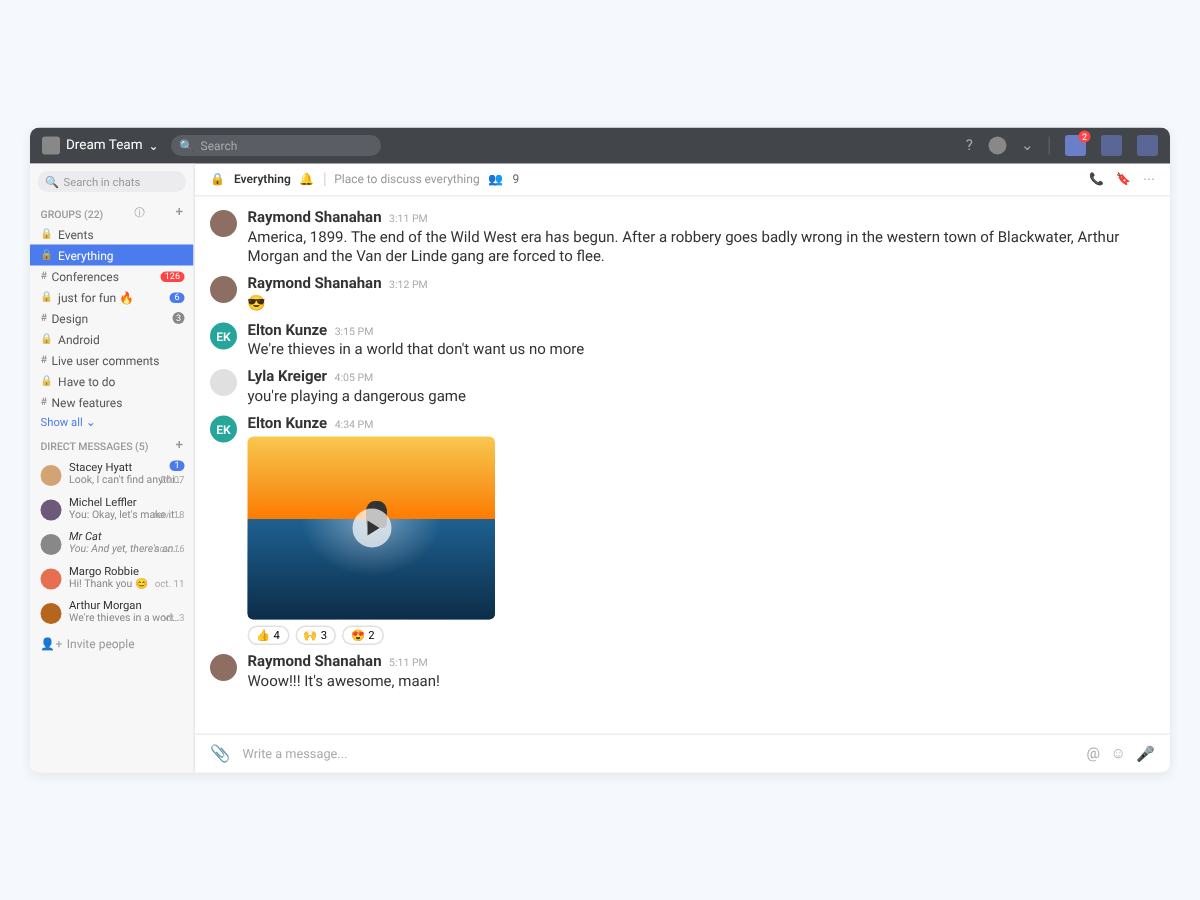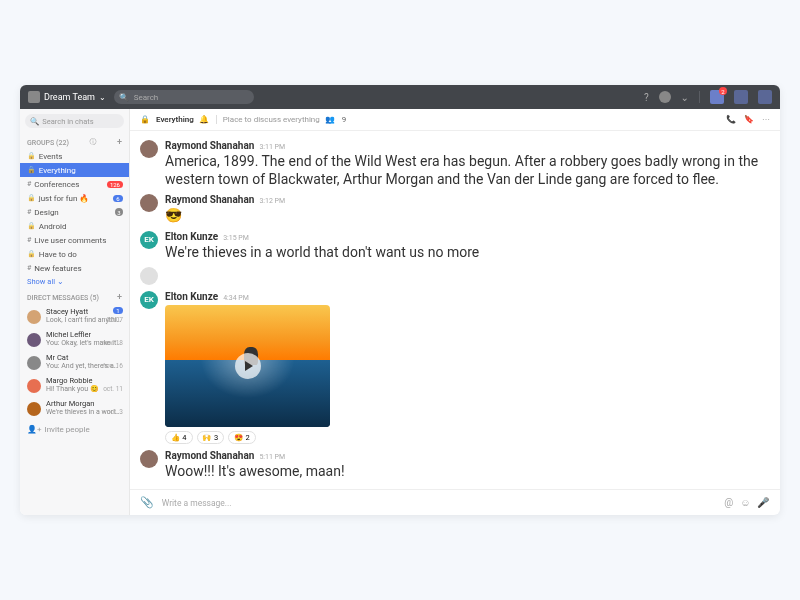--- a/index.html
+++ b/index.html
@@ -41,21 +41,21 @@
 .ch-name{font-weight:600;color:#333}
 .ch-topic{color:#999;border-left:1px solid #ddd;padding-left:6px}
 .hdr-right{margin-left:auto;display:flex;gap:8px;color:#aaa}
 .msgs{flex:1;overflow-y:auto;padding:6px 10px}
 .msg{display:flex;gap:7px;padding:3px 0}
 .msg-ava{width:18px;height:18px;border-radius:50%;flex-shrink:0;font-size:8px;color:#fff;display:flex;align-items:center;justify-content:center;font-weight:600}
 .msg-body{flex:1}
 .msg-hdr{display:flex;align-items:baseline;gap:5px}
 .msg-auth{font-size:10px;font-weight:700;color:#333}
 .msg-time{font-size:7px;color:#aaa}
-.msg-txt{font-size:14px;color:#333;line-height:1.3;margin-top:1px}
+.msg-txt{font-size:10px;color:#333;line-height:1.3;margin-top:1px}
 .video-thumb{width:165px;height:122px;border-radius:4px;margin-top:3px;position:relative;overflow:hidden;background:linear-gradient(180deg,#f9c74f 0%,#f8961e 30%,#ff7b00 45%,#2e8bc0 55%,#145da0 70%,#0c2d48 100%)}
 .wave{position:absolute;bottom:0;left:0;right:0;height:55%;background:radial-gradient(ellipse at center top,rgba(255,255,255,.4) 0%,transparent 40%),linear-gradient(180deg,#1e6091 0%,#0c2d48 100%)}
 .surfer{position:absolute;top:35%;left:48%;width:14px;height:18px;background:#333;border-radius:40% 40% 20% 20%}
 .play-btn{position:absolute;top:50%;left:50%;transform:translate(-50%,-50%);width:26px;height:26px;background:rgba(255,255,255,.7);border-radius:50%;display:flex;align-items:center;justify-content:center}
 .play-btn::after{content:'';border-left:8px solid #333;border-top:5px solid transparent;border-bottom:5px solid transparent;margin-left:2px}
 .reacts{display:flex;gap:4px;margin-top:4px}
 .react{background:#fff;border:1px solid #e0e0e0;border-radius:9px;padding:1px 5px;font-size:7.5px;display:flex;align-items:center;gap:2px}
 .composer{border-top:1px solid #eee;padding:6px 10px;display:flex;align-items:center;gap:8px}
 .attach{color:#aaa;font-size:11px}
 .comp-input{flex:1;font-size:8.5px;color:#aaa}
@@ -160,21 +160,21 @@
             <span class="badge-b" style="top:3px">1</span>
           </div>
           <div class="dm-item" style="position: relative;">
             <div class="dm-ava" style="background:#6d597a"></div>
   <div class="dm-txt">
               <div class="dm-name">Michel Leffler</div>
   <div class="dm-prev">You: Okay, let's make it this…</div>
             </div>
   <div class="dm-time">nov. 18</div>
           </div>
-          <div class="dm-item" style="position: relative;">
+          <div class="dm-item" style="position: relative; font-style: italic;">
             <div class="dm-ava" style="background:#888"></div>
   <div class="dm-txt">
               <div class="dm-name">Mr Cat</div>
   <div class="dm-prev">You: And yet, there's anot…</div>
             </div>
   <div class="dm-time">nov. 16</div>
           </div>
           <div class="dm-item" style="position: relative;">
             <div class="dm-ava" style="background:#e76f51"></div>
   <div class="dm-txt">
@@ -237,20 +237,27 @@
             <div class="msg-body">
               <div class="msg-hdr">
                 <span class="msg-auth">Elton Kunze</span>
                 <span class="msg-time">3:15 PM</span>
               </div>
               <div class="msg-txt">We're thieves in a world that don't want us no more</div>
             </div>
           </div>
           <div class="msg">
             <div class="msg-ava" style="background:#e0e0e0"></div>
+            <div class="msg-body">
+              <div class="msg-hdr">
+                <span class="msg-auth">Lyla Kreiger</span>
+                <span class="msg-time">4:05 PM</span>
+              </div>
+              <div class="msg-txt">you're playing a dangerous game</div>
+            </div>
           </div>
           <div class="msg">
             <div class="msg-ava" style="background:#26a69a">EK</div>
             <div class="msg-body">
               <div class="msg-hdr">
                 <span class="msg-auth">Elton Kunze</span>
                 <span class="msg-time">4:34 PM</span>
               </div>
               <div class="video-thumb">
                 <div class="wave"></div>

